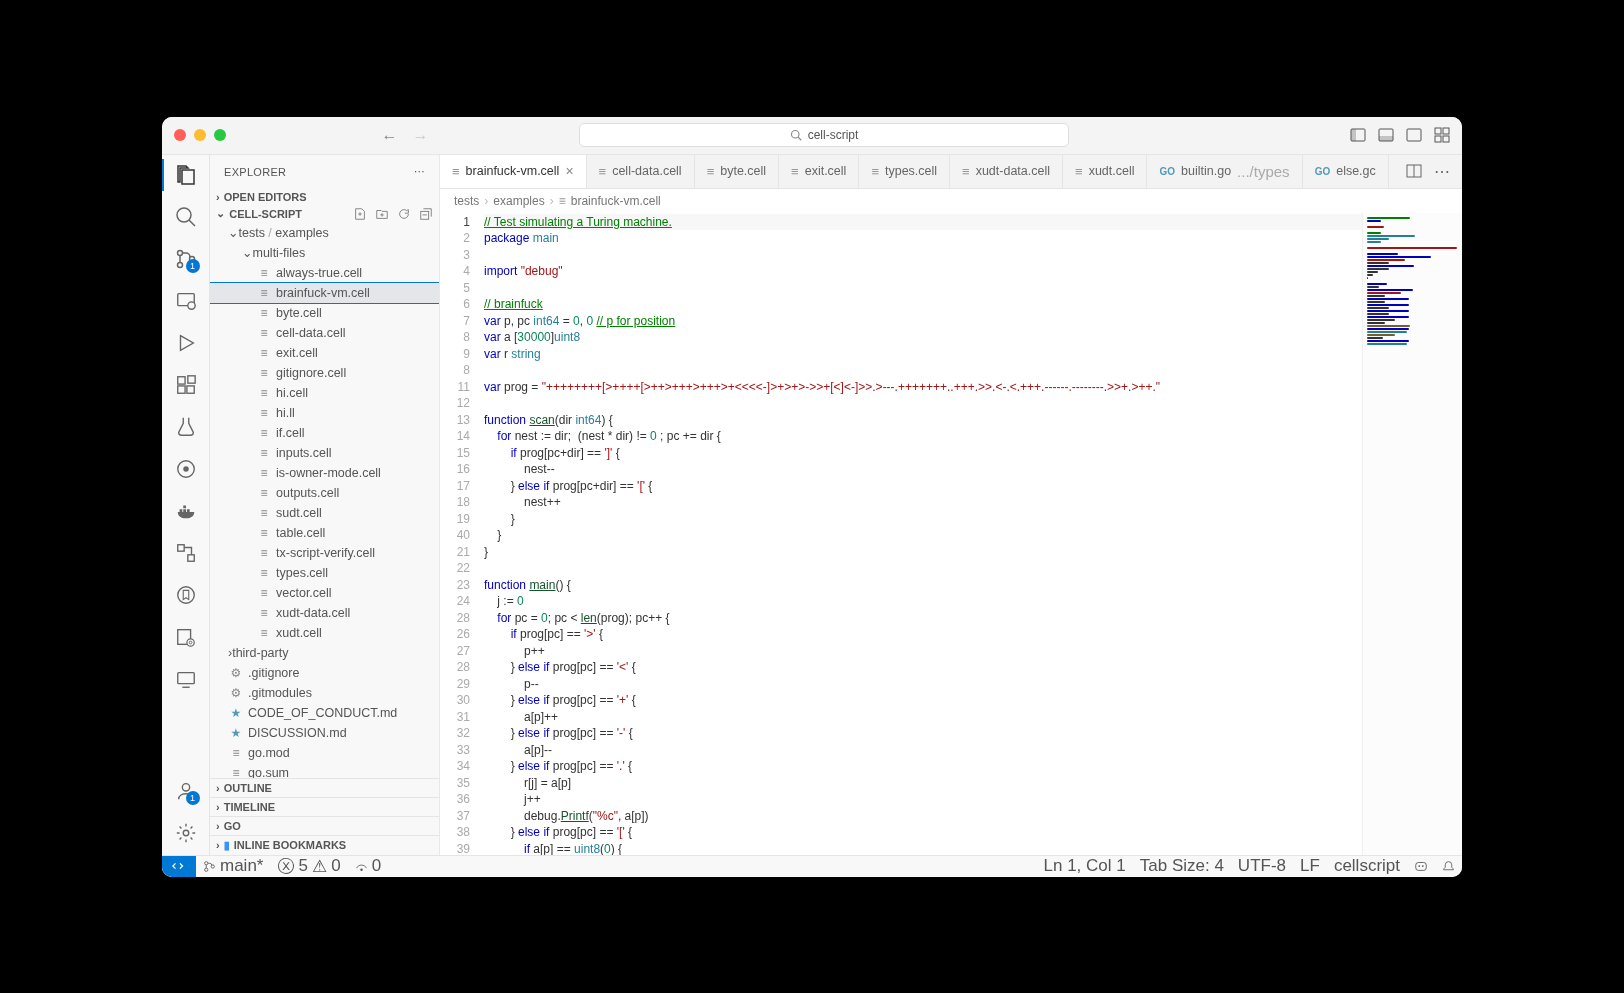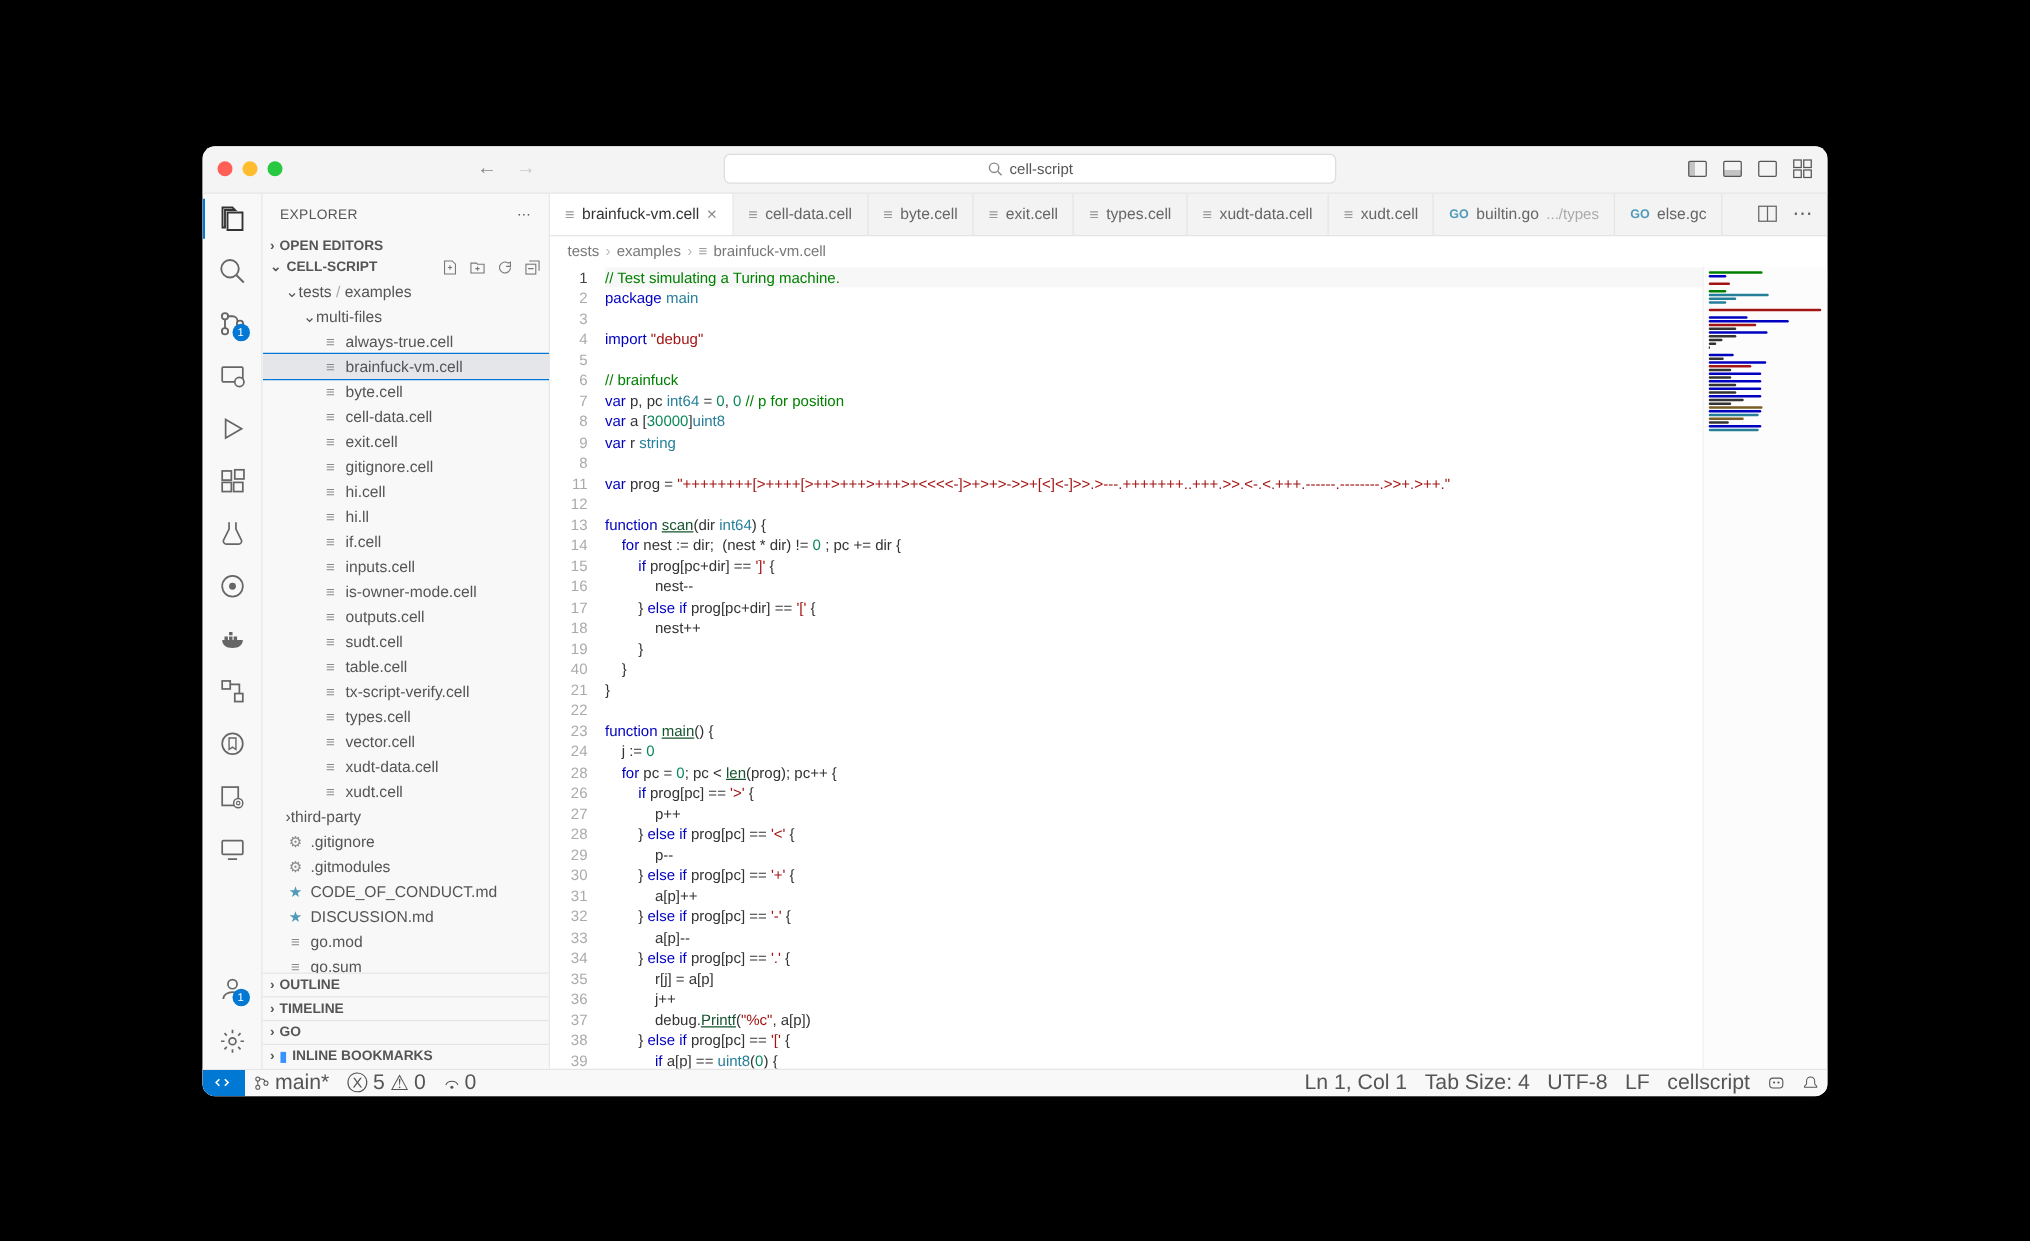--- a/index.html
+++ b/index.html
@@ -38,21 +38,21 @@
 .tab .tficon{color:#999;font-size:13px;}
 .tab .close{font-size:14px;color:#888;}
 .tab-actions{margin-left:auto;display:flex;align-items:center;gap:12px;padding:0 12px;color:#666;}
 .breadcrumb{height:24px;display:flex;align-items:center;padding:0 14px;font-size:12px;color:#777;gap:5px;}
 .breadcrumb .sep{color:#bbb;}
 .editor-body{flex:1;display:flex;overflow:hidden;position:relative;}
 .gutter{width:44px;text-align:right;padding-right:14px;color:#aaa;font-family:Menlo,Monaco,monospace;font-size:12px;line-height:16.5px;padding-top:1px;user-select:none;}
 .gutter .ln.current{color:#444;}
 .code{flex:1;font-family:Menlo,Monaco,monospace;font-size:12px;line-height:16.5px;white-space:pre;color:#333;padding-top:1px;overflow:hidden;}
 .code .line.current{background:#f7f7f7;}
-.kw{color:#0000c0;}.str{color:#a31515;}.com{color:#008000;}.typ{color:#267f99;}.fn{color:#14532d;text-decoration:underline;}.num{color:#098658;}
+.kw{color:#0000c0;}.str{color:#a31515;}.com{color:#008000;text-decoration:underline;}.typ{color:#267f99;}.fn{color:#14532d;text-decoration:underline;}.num{color:#098658;}
 .minimap{width:100px;background:#fcfcfc;border-left:1px solid #f0f0f0;position:absolute;right:0;top:0;bottom:0;padding:4px;}
 .minimap-line{height:2px;margin-bottom:1px;border-radius:1px;}
 .statusbar{height:22px;background:#f8f8f8;border-top:1px solid #e5e5e5;display:flex;align-items:center;font-size:17px;color:#555;padding:0 0 0 0;}
 .sb-remote{width:34px;height:100%;background:#0078d4;color:#fff;display:flex;align-items:center;justify-content:center;}
 .sb-item{padding:0 7px;display:flex;align-items:center;gap:4px;cursor:pointer;}
 .sb-right{margin-left:auto;display:flex;}
 svg{display:block;}
 </style>
 </head>
 <body>
@@ -411,21 +411,21 @@
             <span class="tficon">≡</span>
             <span>xudt-data.cell</span>
           </div>
           <div class="tab">
             <span class="tficon">≡</span>
             <span>xudt.cell</span>
           </div>
           <div class="tab">
             <span class="tficon" style="color:#519aba;font-weight:bold;font-size:10px">GO</span>
             <span>builtin.go</span>
-            <span style="color:#aaa;font-size:12px">.../types</span>
+            <span style="color:#aaa;font-size:15px">.../types</span>
           </div>
           <div class="tab">
             <span class="tficon" style="color:#519aba;font-weight:bold;font-size:10px">GO</span>
             <span>else.gc</span>
           </div>
           <div class="tab-actions">
             <span>
               <svg width="16" height="16" viewBox="0 0 16 16">
                 <rect x="1" y="2" width="14" height="12" fill="none" stroke="currentColor"></rect>
                 <line x1="8" y1="2" x2="8" y2="14" stroke="currentColor"></line>

